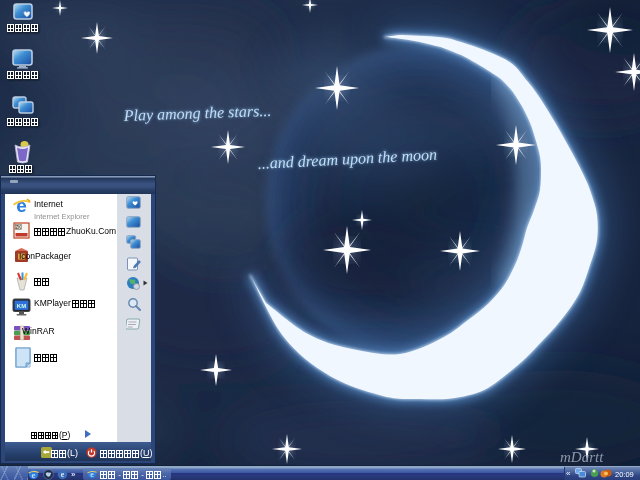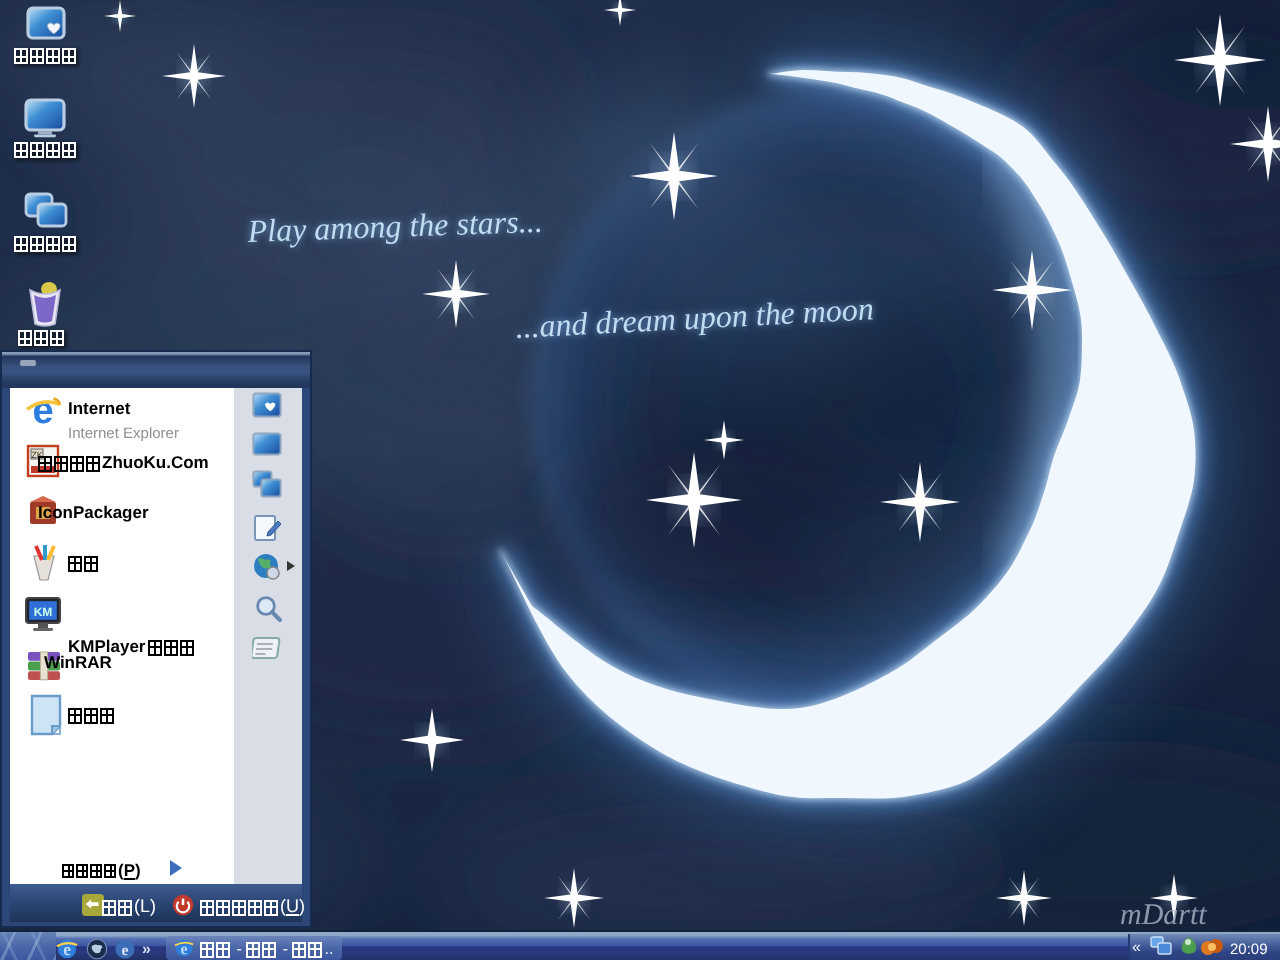--- a/index.html
+++ b/index.html
@@ -7,21 +7,21 @@
 background-image:linear-gradient(currentColor,currentColor),linear-gradient(currentColor,currentColor),linear-gradient(currentColor,currentColor),linear-gradient(currentColor,currentColor),linear-gradient(currentColor,currentColor),linear-gradient(currentColor,currentColor);
 background-size:7px 1px,7px 1px,7px 1px,1px 8px,1px 8px,1px 8px;
 background-position:0 0,0 3.5px,0 7px,0 0,3px 0,6px 0;background-repeat:no-repeat}
 .cj.s{width:7px;height:8px;background-size:7px 1px,7px 1px,7px 1px,1px 8px,1px 8px,1px 8px;background-position:0 0,0 3.5px,0 7px,0 0,3px 0,6px 0}
 .cj.t{width:6px;height:7px;background-size:6px 1px,6px 1px,6px 1px,1px 7px,1px 7px,1px 7px;background-position:0 0,0 3px,0 6px,0 0,2.5px 0,5px 0}
 .dlab{position:absolute;color:#fff;display:flex;filter:drop-shadow(1px 1px 1px rgba(0,0,0,.9))}
 .icon{position:absolute}
 #menu{position:absolute;left:0;top:175px;width:156px;height:289px;border:1px solid #16294e;background:#2c4679}
 #mbody{position:absolute;left:4px;top:18px;right:4px;bottom:21px;background:#fff}
 #mright{position:absolute;right:0;top:0;width:34px;height:100%;background:#d8dde6}
-.mitem{position:absolute;left:8px;color:#000;font-weight:bold;font-size:8.5px;white-space:nowrap}
+.mitem{position:absolute;left:8px;color:#000;font-weight:normal;font-size:8.5px;white-space:nowrap}
 .mico{position:absolute;left:8px}
 #taskbar{position:absolute;left:0;top:465px;width:640px;height:15px;border-top:1px solid #14213a;background:linear-gradient(#8fa8c8 0%,#8fa8c8 12%,#5571b3 24%,#3c57a0 48%,#26337f 54%,#2a3a7d 70%,#223168 100%)}
 </style></head><body>
 <div id="stage">
 
 <svg id="wp" width="640" height="480" viewBox="0 0 640 480" style="position:absolute;left:0;top:0">
 <defs>
 <radialGradient id="sky" cx="35%" cy="30%" r="90%">
  <stop offset="0%" stop-color="#2b3b58"></stop>
           <stop offset="45%" stop-color="#1d2c48"></stop>
@@ -187,21 +187,21 @@
   </svg>
   <div class="mitem" style="top:5px;left:29px">Internet</div>
   <div class="mitem" style="top:18px;left:29px;color:#909090;font-weight:normal;font-size:7.5px">Internet Explorer</div>
 
   <svg class="mico" style="left:8px;top:28px" width="17" height="17" viewBox="0 0 17 17">
     <rect x="1" y="1" width="15" height="15" fill="#f6f4ef" stroke="#c2401f" stroke-width="1.2"></rect>
     <rect x="2.5" y="2.5" width="6" height="5" fill="#e8dcc8" stroke="#777" stroke-width=".6"></rect>
     <text x="5.5" y="7" text-anchor="middle" font-size="4.5" fill="#333">ZK</text>
     <rect x="2.5" y="11" width="12" height="3.5" fill="#c0392b"></rect>
   </svg>
-  <div class="mitem" style="top:32px;left:14px"><i class="cj"></i><i class="cj"></i><i class="cj"></i><i class="cj"></i>ZhuoKu.Com</div>
+  <div class="mitem" style="top:32px;left:29px"><i class="cj"></i><i class="cj"></i><i class="cj"></i><i class="cj"></i>ZhuoKu.Com</div>
 
   <svg class="mico" style="left:8px;top:53px" width="18" height="18" viewBox="0 0 18 18">
     <rect x="2" y="4" width="13" height="11" rx="1" fill="#a03a28"></rect>
     <path d="M2,4 L8.5,1 L15,4 Z" fill="#d8694e"></path>
     <rect x="5" y="6.5" width="7" height="6" fill="#e8b84e" opacity=".85"></rect>
   </svg>
   <div class="mitem" style="top:57px;left:14px">IconPackager</div>
 
   <svg class="mico" style="left:9px;top:78px" width="17" height="19" viewBox="0 0 17 19">
     <path d="M3,6 L6,18 L10,18 L13,6 Z" fill="#e6e2da" stroke="#999" stroke-width=".6"></path>
@@ -211,21 +211,21 @@
   </svg>
   <div class="mitem" style="top:82px;left:29px"><i class="cj"></i><i class="cj"></i></div>
 
   <svg class="mico" style="left:7px;top:104px" width="19" height="18" viewBox="0 0 19 18">
     <rect x="1" y="1" width="17" height="12.5" rx="1.5" fill="#20242c" stroke="#444" stroke-width="1"></rect>
     <rect x="2.6" y="2.6" width="13.8" height="9.3" fill="#2e6fd8"></rect>
     <text x="9.5" y="10" text-anchor="middle" font-size="6" fill="#cfe" font-weight="bold">KM</text>
     <rect x="7" y="13.5" width="5" height="2.5" fill="#555"></rect>
           <rect x="4.5" y="16" width="10" height="1.5" rx=".7" fill="#666"></rect>
   </svg>
-  <div class="mitem" style="top:124px;left:29px">KMPlayer<i class="cj" style="margin-left:1px"></i><i class="cj"></i><i class="cj"></i></div>
+  <div class="mitem" style="top:104px;left:29px">KMPlayer<i class="cj" style="margin-left:1px"></i><i class="cj"></i><i class="cj"></i></div>
 
   <svg class="mico" style="left:8px;top:130px" width="18" height="18" viewBox="0 0 18 18">
     <rect x="1" y="2" width="16" height="4.4" rx="1" fill="#7a4fc0"></rect>
     <rect x="1" y="6.8" width="16" height="4.4" rx="1" fill="#4a9e4e"></rect>
     <rect x="1" y="11.6" width="16" height="4.4" rx="1" fill="#c0504f"></rect>
     <rect x="7.2" y="2" width="3.6" height="13.9" fill="#e8e2d2" stroke="#b8ae92" stroke-width=".5"></rect>
   </svg>
   <div class="mitem" style="top:132px;left:17px">WinRAR</div>
 
   <svg class="mico" style="left:9px;top:153px" width="18" height="21" viewBox="0 0 18 21">

